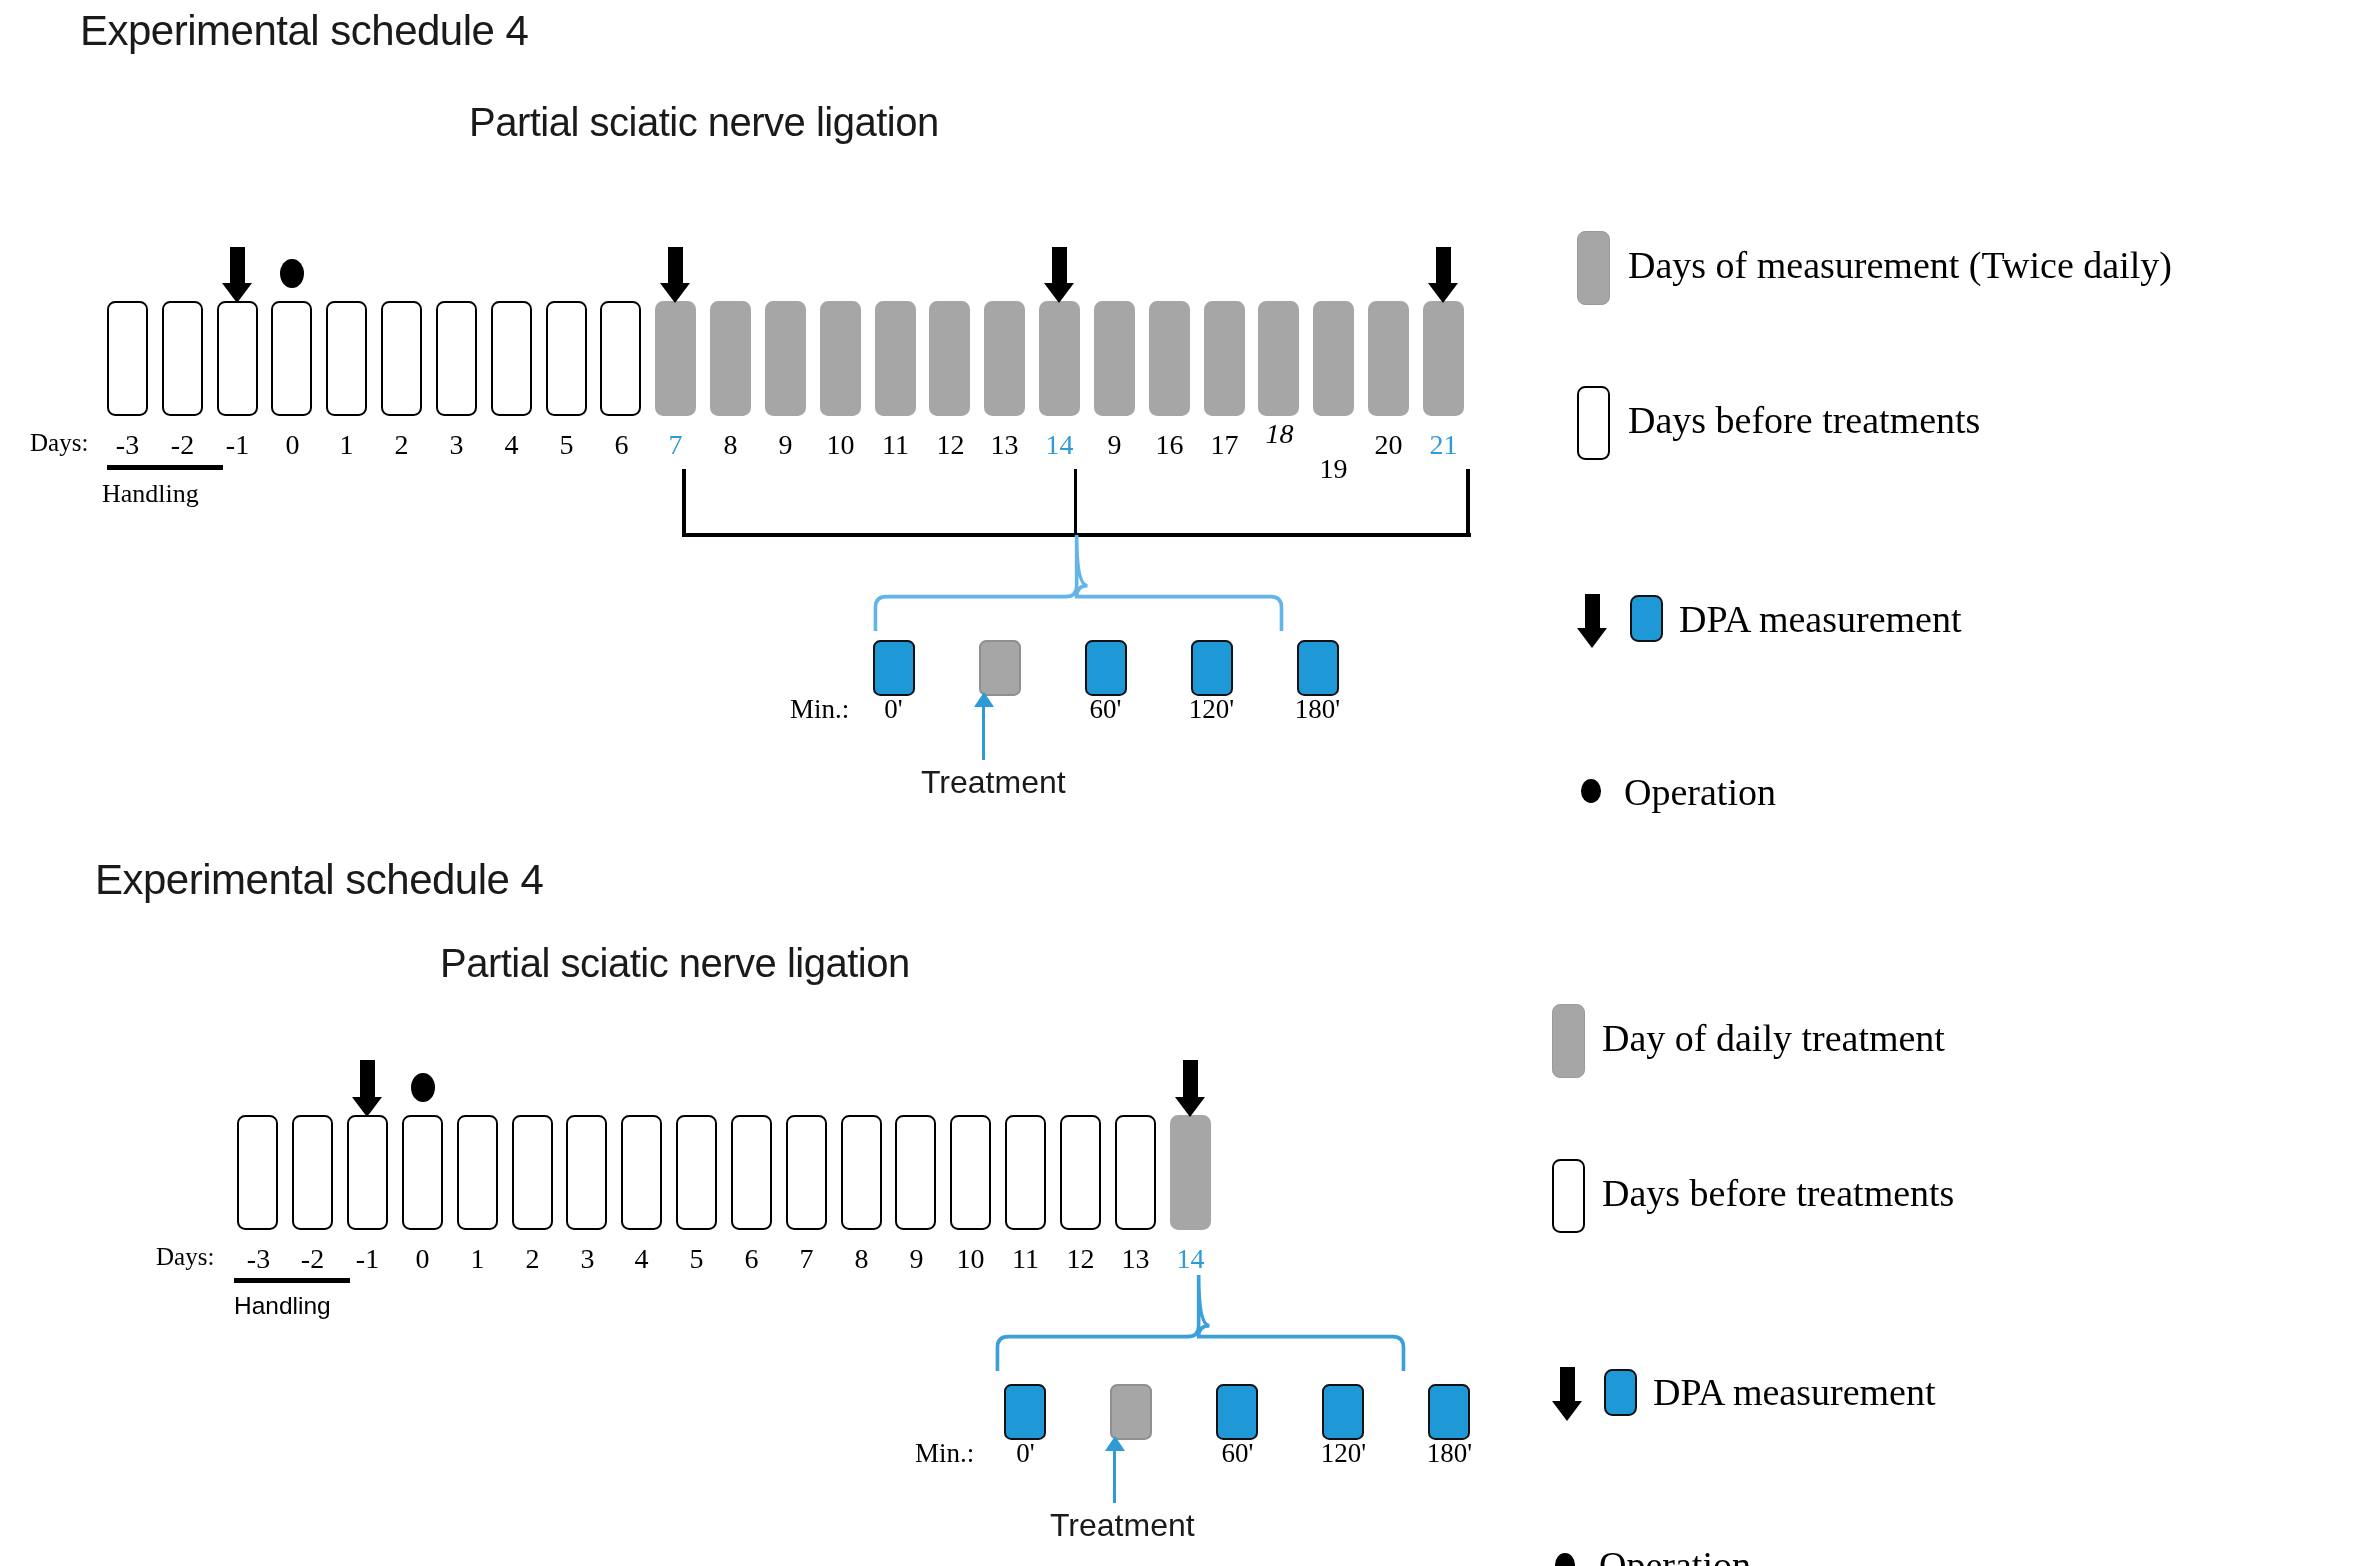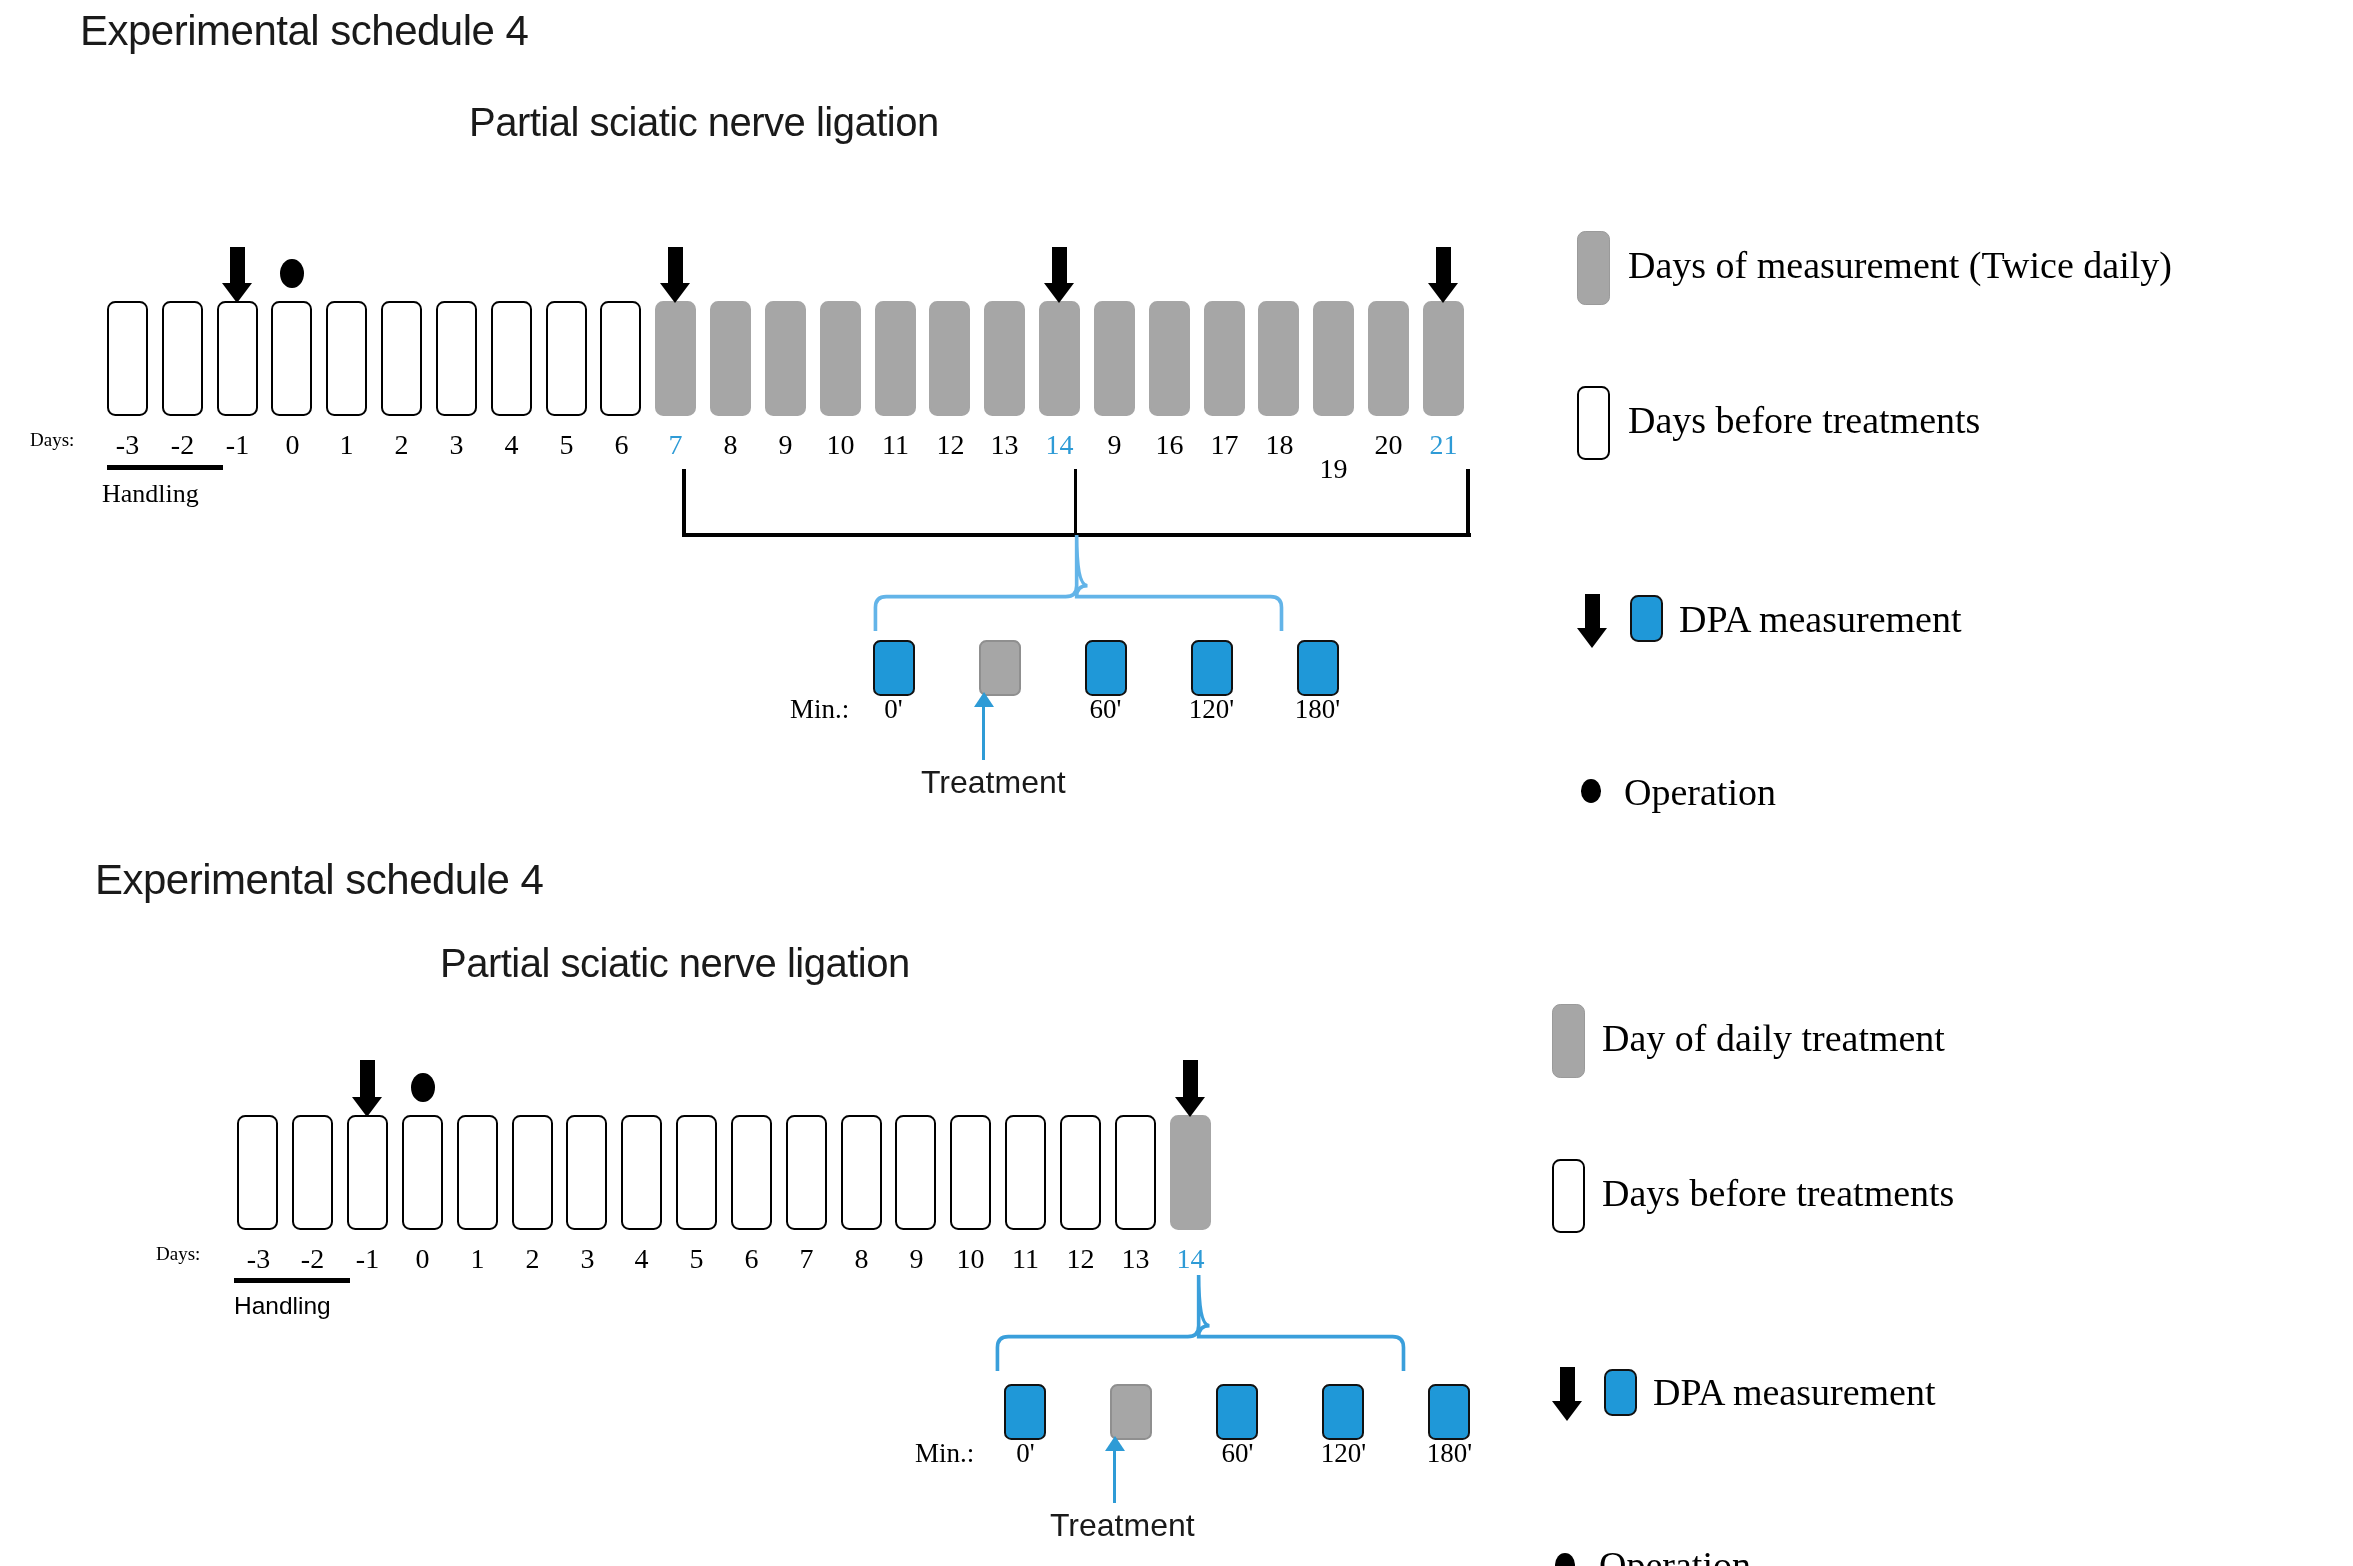--- a/index.html
+++ b/index.html
@@ -54,21 +54,21 @@
     font-size: 28px;
     text-align: center;
     white-space: nowrap;
     color: #000000;
   }
   .daylabel.hl { color: #2e9bd6; }
 
   .days-word {
     position: absolute;
     font-family: "Liberation Serif", serif;
-    font-size: 19px;
+    font-size: 25px;
     white-space: nowrap;
   }
   .arrow-stem {
     position: absolute;
     background: #000;
   }
   .arrow-head {
     position: absolute;
     width: 0; height: 0;
     border-left: 15.4px solid transparent;
@@ -223,21 +223,21 @@
     <div class="daylabel hl" style="left: 1023px; top: 429px; width: 73px;">14</div>
     <div class="arrow-stem" style="left: 1052px; top: 247px; width: 15.4px; height: 38px;"></div>
     <div class="arrow-head" style="left: 1044px; top: 283px;"></div>
     <div class="daybar treat" style="left: 1094px; top: 301px; width: 41px; height: 115px;"></div>
     <div class="daylabel" style="left: 1078px; top: 429px; width: 73px;">9</div>
     <div class="daybar treat" style="left: 1149px; top: 301px; width: 41px; height: 115px;"></div>
     <div class="daylabel" style="left: 1133px; top: 429px; width: 73px;">16</div>
     <div class="daybar treat" style="left: 1204px; top: 301px; width: 41px; height: 115px;"></div>
     <div class="daylabel" style="left: 1188px; top: 429px; width: 73px;">17</div>
     <div class="daybar treat" style="left: 1258px; top: 301px; width: 41px; height: 115px;"></div>
-    <div class="daylabel" style="left: 1243px; top: 429px; width: 73px;">18</div>
+    <div class="daylabel" style="left: 1243px; top: 418px; width: 73px; font-style: italic;">18</div>
     <div class="daybar treat" style="left: 1313px; top: 301px; width: 41px; height: 115px;"></div>
     <div class="daylabel" style="left: 1297px; top: 453px; width: 73px;">19</div>
     <div class="daybar treat" style="left: 1368px; top: 301px; width: 41px; height: 115px;"></div>
     <div class="daylabel" style="left: 1352px; top: 429px; width: 73px;">20</div>
     <div class="daybar treat" style="left: 1423px; top: 301px; width: 41px; height: 115px;"></div>
     <div class="daylabel hl" style="left: 1407px; top: 429px; width: 73px;">21</div>
     <div class="arrow-stem" style="left: 1436px; top: 247px; width: 15.4px; height: 38px;"></div>
     <div class="arrow-head" style="left: 1428px; top: 283px;"></div>
   </div>
 

